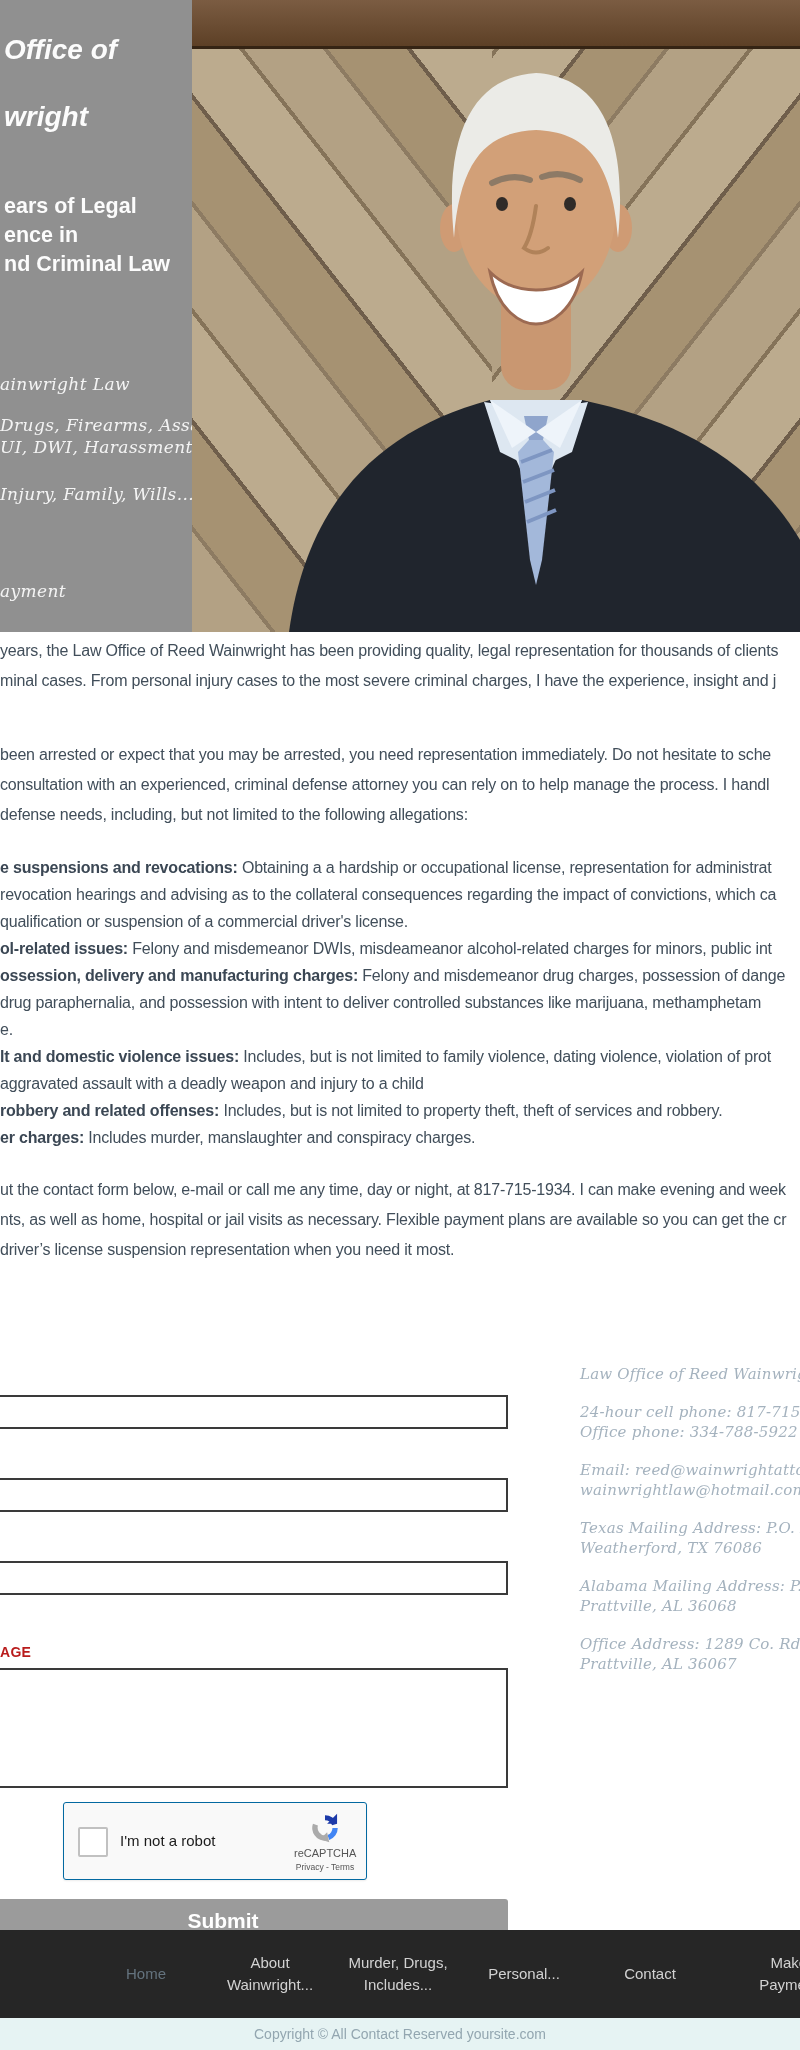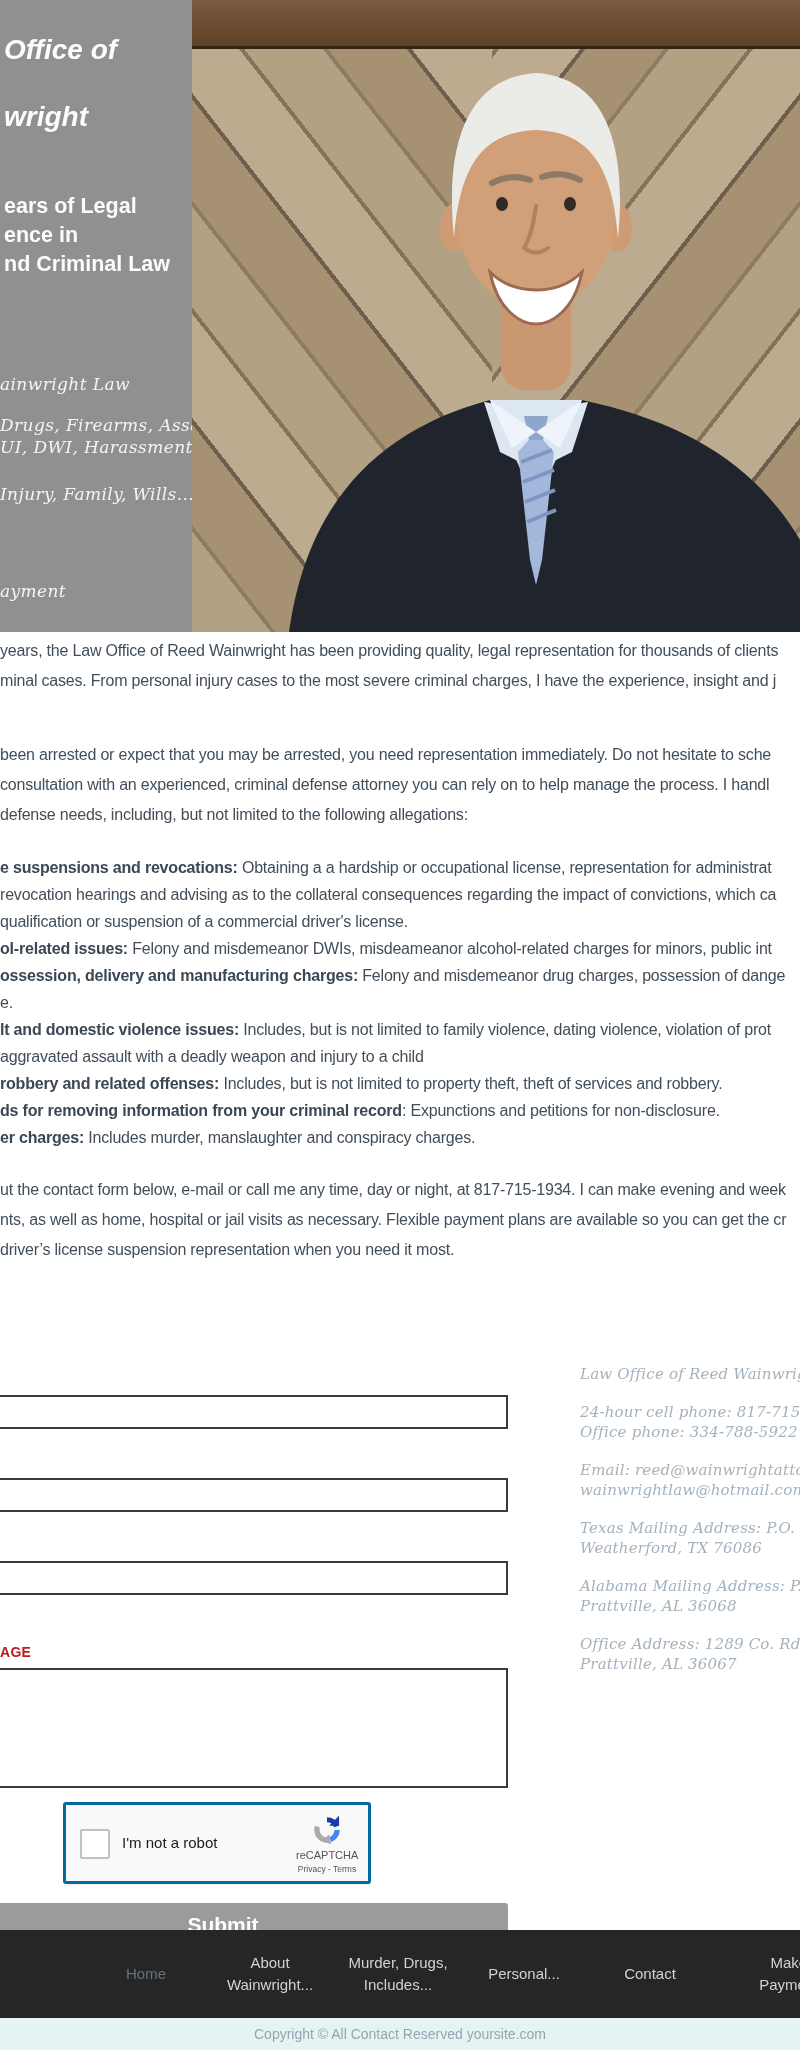--- a/index.html
+++ b/index.html
@@ -37,21 +37,21 @@
   .p3{margin-top:24px;} .p3 div{line-height:30px;}
   .bl{font-weight:700;color:#3b4754;}
 
   
   .form{position:absolute;left:-62px;top:1395px;width:570px;}
   .tin{display:block;box-sizing:border-box;width:570px;height:34px;border:2px solid #3a3a3a;
        background:#fff;margin:0 0 49px 0;font-size:15px;padding:0 8px;}
   .msg-label{margin:30px 0 5px 62px;font-size:14px;font-weight:700;color:#b91c1c;letter-spacing:.3px;height:19px;}
   textarea.tin{height:120px;margin-bottom:0;resize:none;padding:6px 8px;}
   .recaptcha{position:relative;margin:14px 0 0 125px;width:302px;height:76px;background:#f9f9f9;
-             border:3px solid #0369a1;border-radius:3px;box-shadow:0 1px 2px rgba(0,0,0,.08);}
+             border:1px solid #0369a1;border-radius:3px;box-shadow:0 1px 2px rgba(0,0,0,.08);}
   .rc-box{position:absolute;left:14px;top:24px;width:26px;height:26px;background:#fff;
           border:2px solid #c1c1c1;border-radius:2px;cursor:pointer;}
   .rc-label{position:absolute;left:56px;top:29px;font-size:15px;color:#1b1b1b;}
   .rc-logo{position:absolute;right:24px;top:8px;width:34px;height:34px;}
   .rc-brand{position:absolute;right:10px;top:44px;width:62px;text-align:center;font-size:11px;color:#555;}
   .rc-links{position:absolute;right:10px;top:59px;width:62px;text-align:center;font-size:8.5px;color:#555;cursor:pointer;}
   .submit{box-sizing:border-box;margin-top:19px;width:570px;height:41px;background:#9b9b9b;border:none;
           border-radius:3px;color:#ffffff;font-size:21px;font-weight:600;font-family:"Liberation Sans",sans-serif;
           text-align:center;line-height:41px;cursor:pointer;}
 
@@ -126,25 +126,25 @@
       <div>been arrested or expect that you may be arrested, you need representation immediately. Do not hesitate to sche</div>
       <div>consultation with an experienced, criminal defense attorney you can rely on to help manage the process. I handl</div>
       <div>defense needs, including, but not limited to the following allegations:</div>
     </div>
     <div class="bullets">
       <div><span class="bl">e suspensions and revocations:</span><span> Obtaining a a hardship or occupational license, representation for administrat</span></div>
       <div>revocation hearings and advising as to the collateral consequences regarding the impact of convictions, which ca</div>
       <div>qualification or suspension of a commercial driver's license.</div>
       <div><span class="bl">ol-related issues:</span><span> Felony and misdemeanor DWIs, misdeameanor alcohol-related charges for minors, public int</span></div>
       <div><span class="bl">ossession, delivery and manufacturing charges:</span><span> Felony and misdemeanor drug charges, possession of dange</span></div>
+      <div>drug paraphernalia, and possession with intent to deliver controlled substances like marijuana, methamphetam</div>
       <div>e.</div>
       <div><span class="bl">lt and domestic violence issues:</span><span> Includes, but is not limited to family violence, dating violence, violation of prot</span></div>
       <div>aggravated assault with a deadly weapon and injury to a child</div>
       <div><span class="bl">robbery and related offenses:</span><span> Includes, but is not limited to property theft, theft of services and robbery.</span></div>
-      <div><span class="bl">ds for removing information from your criminal record</span><span>: Expunctions and petitions for non-disclosure.</span></div>
       <div><span class="bl">er charges:</span><span> Includes murder, manslaughter and conspiracy charges.</span></div>
     </div>
     <div class="p3">
       <div>ut the contact form below, e-mail or call me any time, day or night, at 817-715-1934. I can make evening and week</div>
       <div>nts, as well as home, hospital or jail visits as necessary. Flexible payment plans are available so you can get the cr</div>
       <div>driver’s license suspension representation when you need it most.</div>
     </div>
   </div>
 
   <div class="form">

